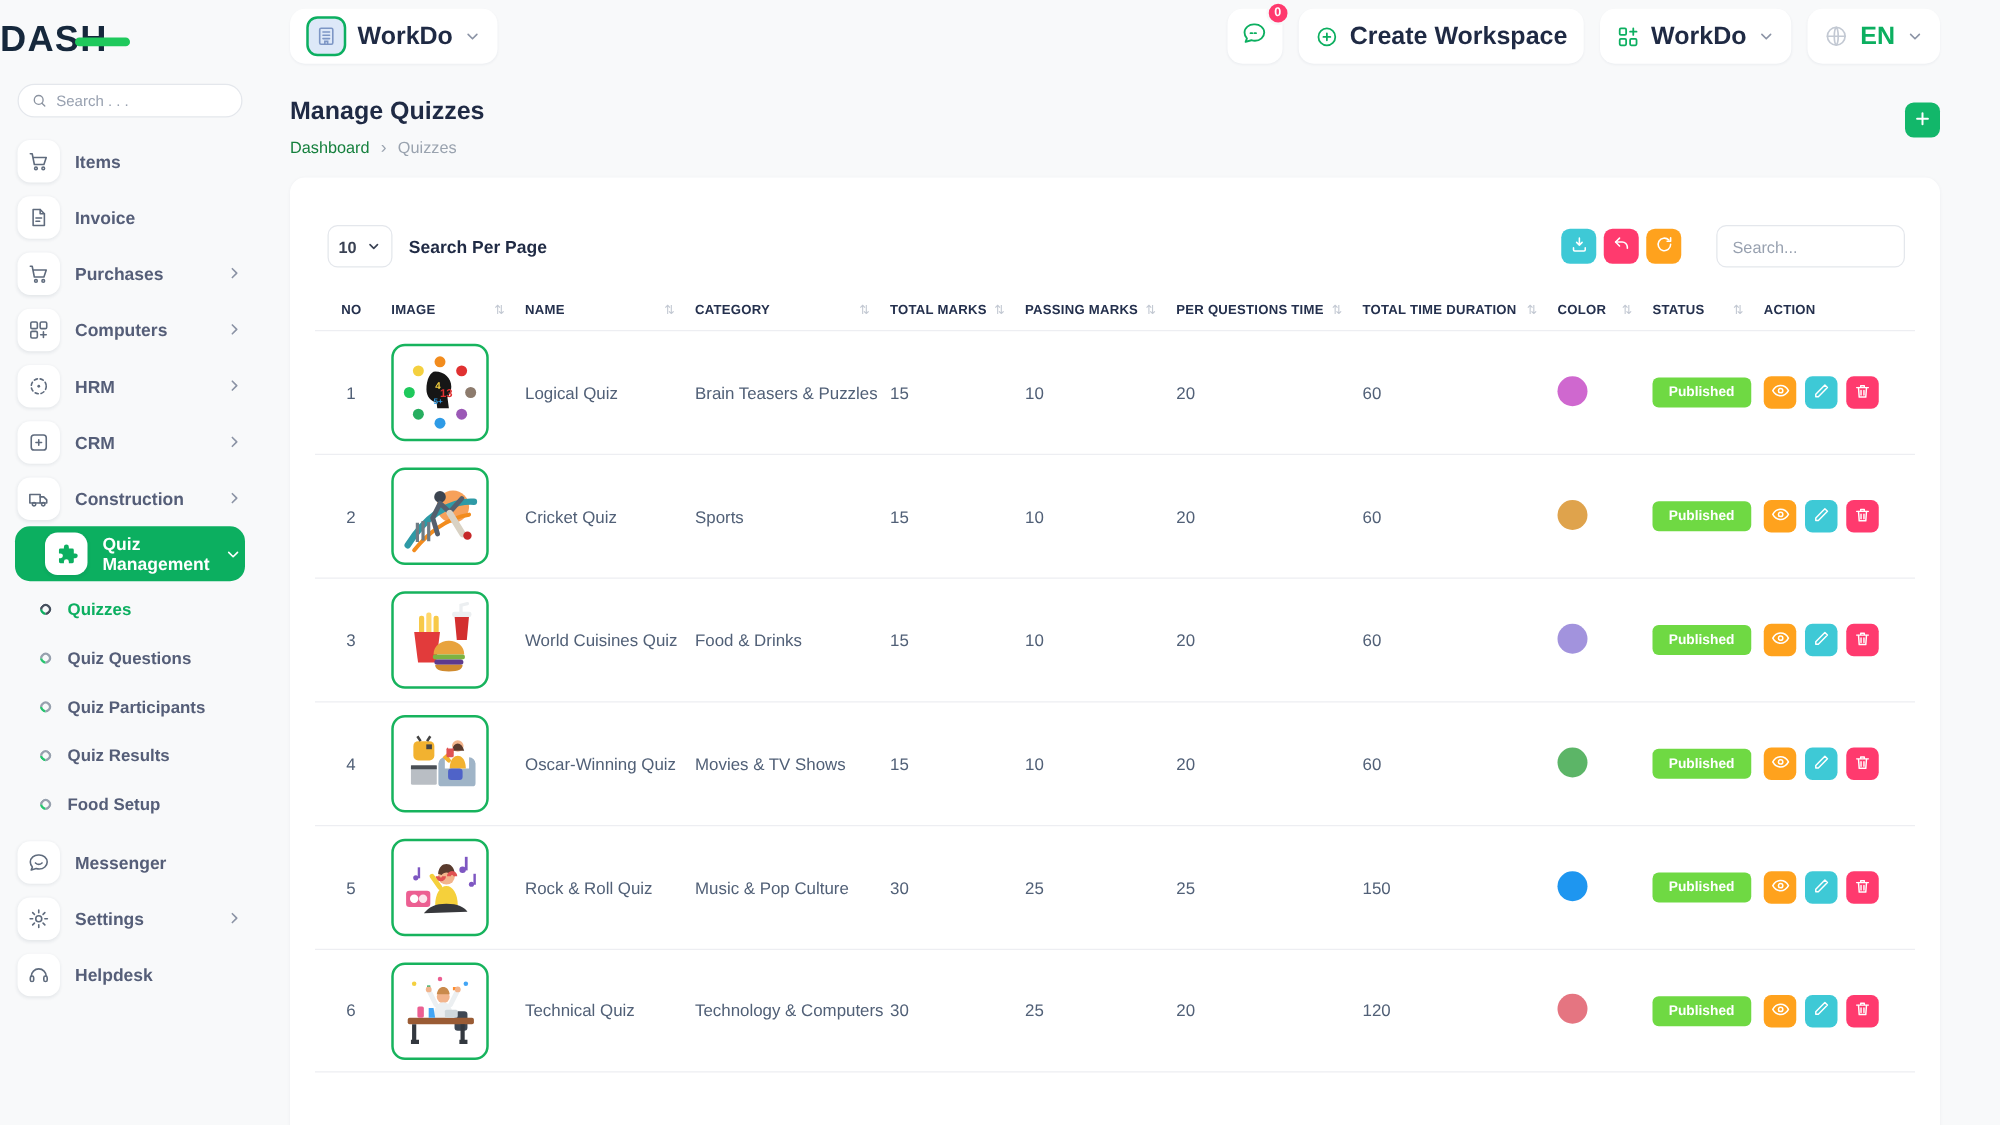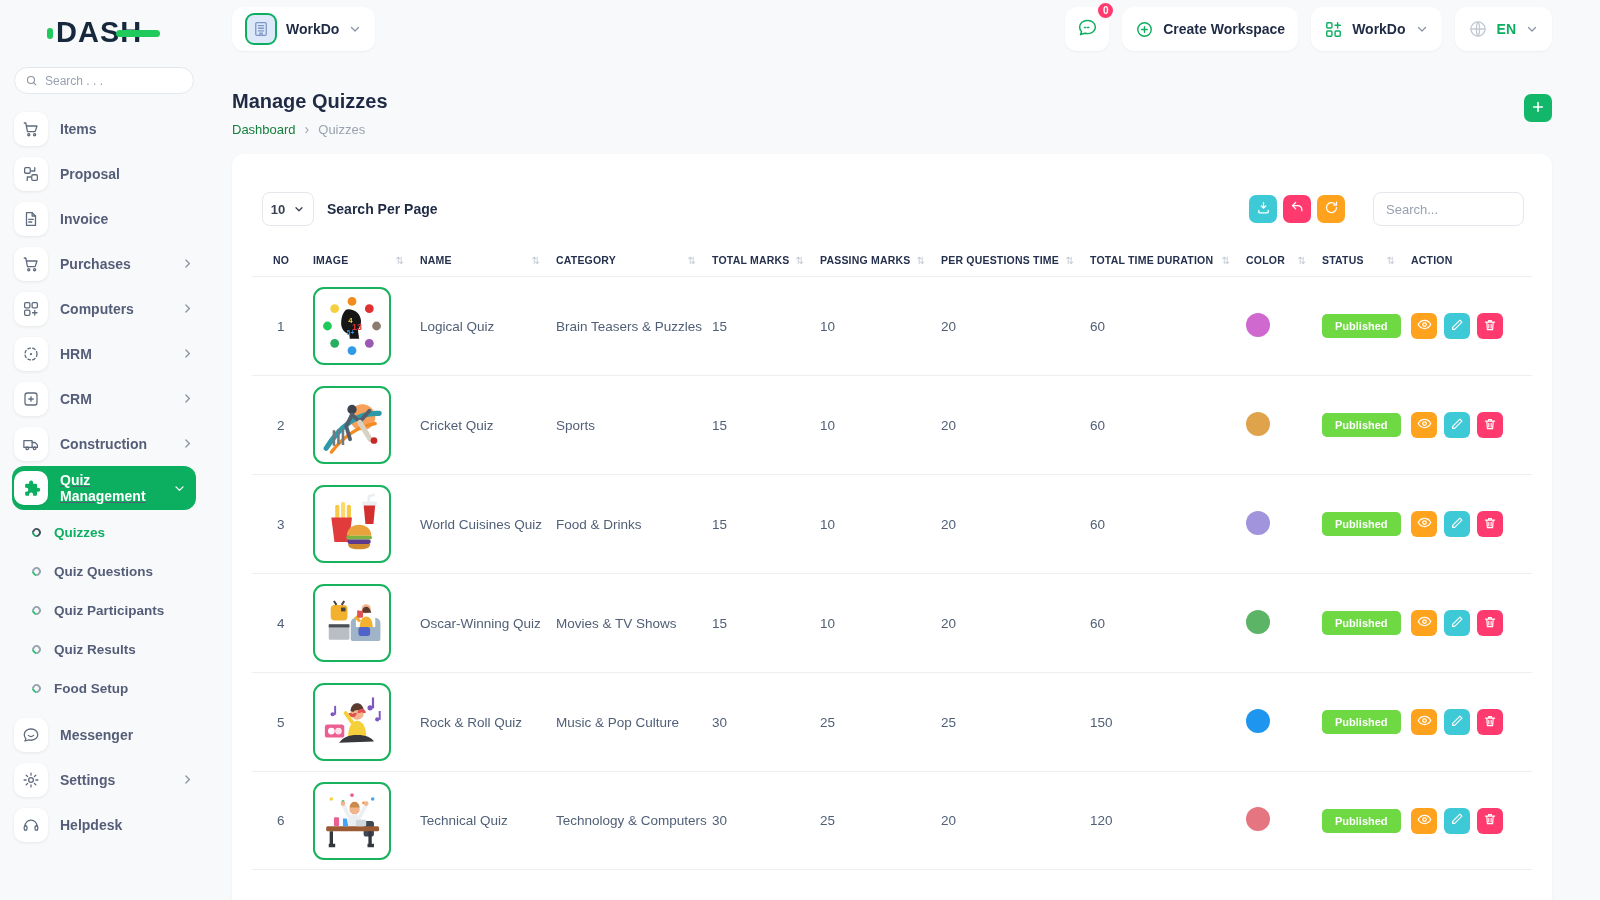--- a/index.html
+++ b/index.html
@@ -1,67 +1,67 @@
 <!DOCTYPE html>
 <html><head>
 <meta charset="utf-8">
 <style>
   * { margin:0; padding:0; box-sizing:border-box; }
   html,body { width:1600px; height:900px; overflow:hidden;
     font-family:"Liberation Sans", sans-serif; background:#f8f9fa; color:#516077; }
 
   
   .sidebar { position:fixed; left:0; top:0; bottom:0; width:208px; background:#f8f9fa; z-index:5; }
-  .logo-row { height:64px; display:flex; align-items:center; padding-left:56px; }
+  .logo-row { height:64px; display:flex; align-items:center; }
   .logo-text { position:relative; font-size:29px; font-weight:800; color:#16283c; letter-spacing:1px; }
   .logo-text::after { content:""; position:absolute; right:-18px; top:14px; width:44px; height:7px;
     background:#1fc95c; border-radius:4px; }
   .logo-text::before { content:""; position:absolute; left:-9px; top:12px; width:6px; height:11px;
     background:#1fc95c; border-radius:3px; }
   .side-search { margin:3px 14px 12px; height:27px; background:#fff; border:1px solid #e4e7ec;
     border-radius:14px; display:flex; align-items:center; gap:7px; padding:0 10px; color:#98a1b0; }
   .side-search input { border:none; outline:none; background:transparent; font-size:12px; color:#5c6575;
     width:130px; font-family:Liberation Sans, sans-serif; }
   .side-search input::placeholder { color:#98a1b0; }
   .nav-item { display:flex; align-items:center; gap:12px; height:45px; padding:0 14px; cursor:pointer; }
   .icon-chip { width:34px; height:34px; border-radius:10px; background:#fff;
     box-shadow:0 1px 3px rgba(25,39,70,.09); display:flex; align-items:center; justify-content:center;
     color:#5f6b7d; flex:none; }
   .nav-label { font-size:14px; font-weight:600; color:#555e78; }
   .chev { margin-left:auto; color:#8b93a5; display:flex; }
-  .nav-item.active { background:#0caf60; margin:0 12px; padding:0 10px 0 2px; border-radius:12px; height:44px;text-decoration:underline; }
+  .nav-item.active { background:#0caf60; margin:0 12px; padding:0 10px 0 24px; border-radius:12px; height:44px; }
   .nav-item.active .nav-label, .nav-item.active .chev { color:#fff; }
   .sub-list { padding:3px 0 4px; }
   .sub-item { display:flex; align-items:center; gap:13px; height:39px; padding-left:32px;
     font-size:13.5px; font-weight:600; color:#555e78; cursor:pointer; }
   .bullet { width:9px; height:9px; border:2px solid #97a1ae; border-bottom-color:#27c46f;
     border-radius:50%; transform:rotate(45deg); flex:none; }
   .sub-item.active { color:#0caf60; }
   .sub-item.active .bullet { border-color:#46505e; border-bottom-color:#0caf60; }
 
   
   .main { margin-left:208px; padding:0 48px 0 24px; }
   .topbar { height:58px; display:flex; align-items:center; justify-content:space-between; }
   .chip { background:#fff; border-radius:12px; display:flex; align-items:center; gap:9px;
-    padding:0 13px; height:44px; box-shadow:0 1px 2px rgba(25,39,70,.05); font-size:14px;
+    padding:0 13px; height:44px; box-shadow:0 1px 2px rgba(25,39,70,.05); font-size:20px;
     font-weight:700; color:#1f2a44; cursor:pointer; }
   .ws-icon { width:32px; height:32px; border-radius:9px; border:2px solid #0caf60; background:#dde8f8;
     display:flex; align-items:center; justify-content:center; color:#7d96c5; }
   .right-tools { display:flex; gap:13px; align-items:center; }
   .icon-btn { width:44px; height:44px; border-radius:12px; background:#fff;
     box-shadow:0 1px 2px rgba(25,39,70,.05); display:flex; align-items:center; justify-content:center;
     color:#0caf60; position:relative; cursor:pointer; }
   .badge-dot { position:absolute; top:-6px; right:-6px; min-width:19px; height:19px; border-radius:10px;
     background:#ff3a6e; color:#fff; font-size:10px; font-weight:700; display:flex; align-items:center;
     justify-content:center; border:2px solid #f8f9fa; }
   .green-ic { color:#0caf60; display:flex; }
   .gray-ic { color:#c3c9d3; display:flex; }
   .lang-label { color:#0caf60; }
 
-  .page-head { display:flex; justify-content:space-between; align-items:flex-start; margin-top:32px; }
+  .page-head { display:flex; justify-content:space-between; align-items:flex-start; margin-top:20px; }
   .page-title { font-size:20px; font-weight:800; color:#1f2a44; }
   .breadcrumb { margin-top:8px; font-size:13px; display:flex; gap:9px; align-items:center; }
   .bc-link { color:#15803d; cursor:pointer; }
   .bc-sep { color:#9aa3af; font-size:14px; }
   .bc-cur { color:#9aa3af; }
   .add-btn { width:28px; height:28px; border-radius:7px; background:#12b76a; color:#fff; border:none;
     display:flex; align-items:center; justify-content:center; margin-top:4px; cursor:pointer; }
 
   .card { background:#fff; border-radius:12px; margin-top:17px; padding:38px 20px 30px;
     box-shadow:0 1px 3px rgba(25,39,70,.05); height:790px; }
@@ -129,30 +129,20 @@
             <circle cx="9" cy="19.6" r="1.4"></circle>
             <circle cx="16.8" cy="19.6" r="1.4"></circle>
             <path d="M3 4h2l2.3 11.5h10.2L20 8H6"></path>
           </svg>
         </span>
         <span class="nav-label">Items</span>
       </div>
       <div class="nav-item">
         <span class="icon-chip">
           <svg viewBox="0 0 24 24" width="18" height="18" fill="none" stroke="currentColor" stroke-width="1.7" stroke-linecap="round" stroke-linejoin="round">
-            <rect x="3.5" y="3.5" width="7.5" height="7.5" rx="1.5"></rect>
-            <rect x="13" y="13" width="7.5" height="7.5" rx="1.5"></rect>
-            <path d="M17 3.5V8h-4.5M7 20.5V16h4.5"></path>
-          </svg>
-        </span>
-        <span class="nav-label">Proposal</span>
-      </div>
-      <div class="nav-item">
-        <span class="icon-chip">
-          <svg viewBox="0 0 24 24" width="18" height="18" fill="none" stroke="currentColor" stroke-width="1.7" stroke-linecap="round" stroke-linejoin="round">
             <path d="M6 3.5h7.5L18 8v12.5H6z"></path>
             <path d="M13.5 3.5V8H18M9 12.5h6M9 16h4"></path>
           </svg>
         </span>
         <span class="nav-label">Invoice</span>
       </div>
       <div class="nav-item">
         <span class="icon-chip">
           <svg viewBox="0 0 24 24" width="18" height="18" fill="none" stroke="currentColor" stroke-width="1.7" stroke-linecap="round" stroke-linejoin="round">
             <circle cx="9" cy="19.6" r="1.4"></circle>

